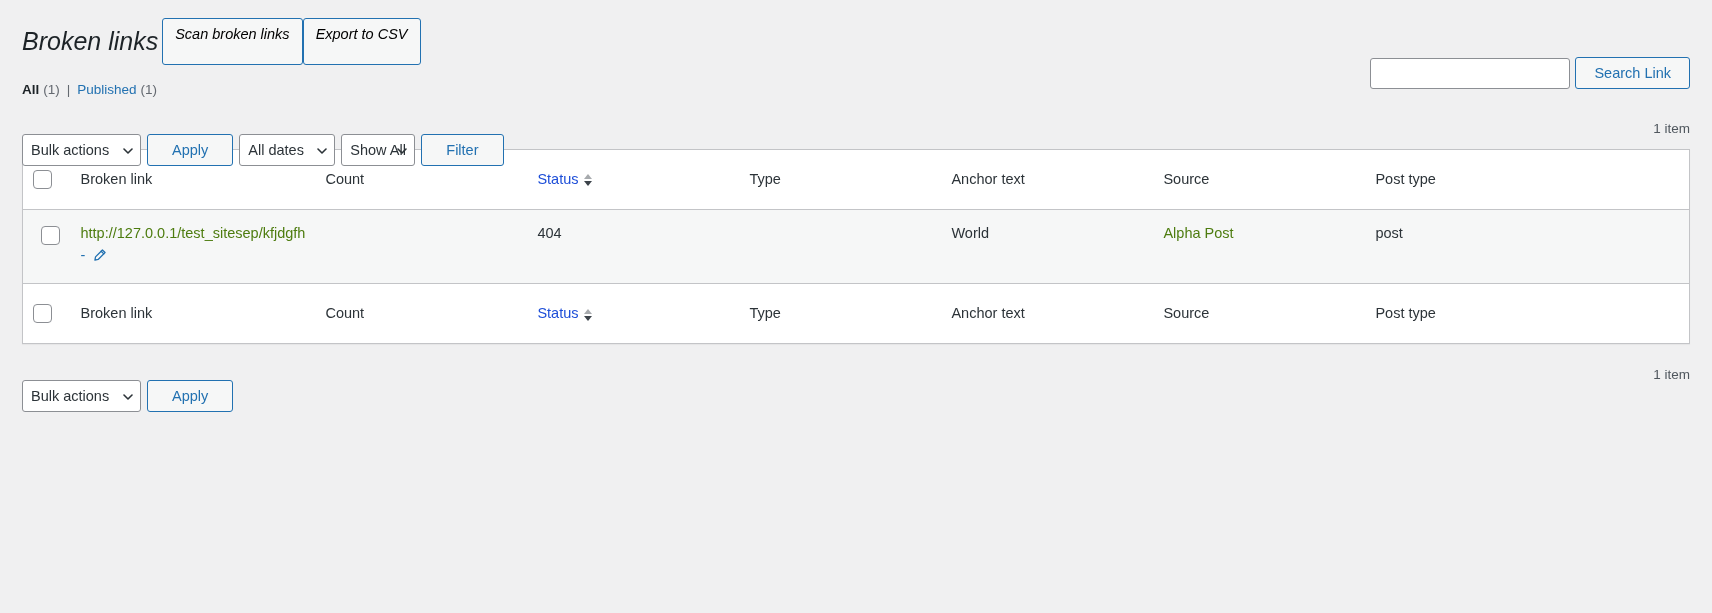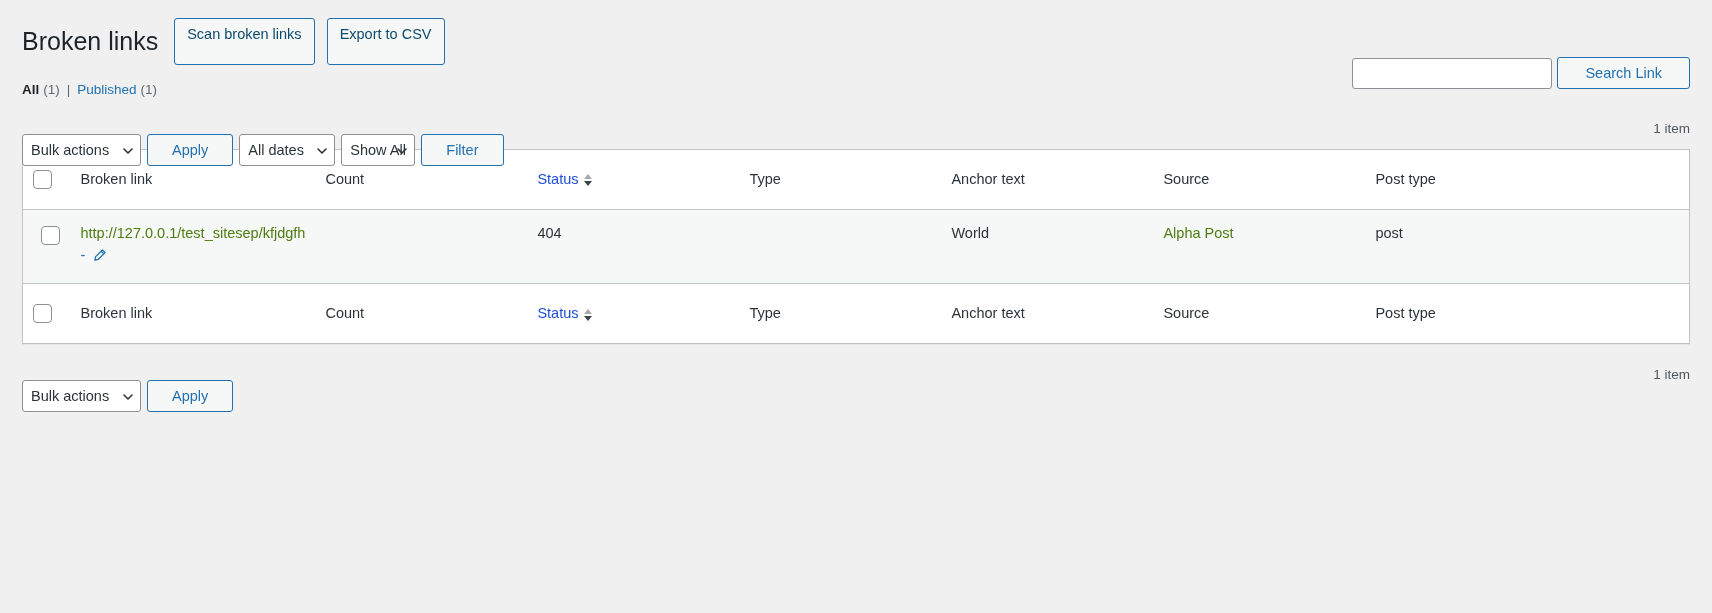--- a/index.html
+++ b/index.html
@@ -7,38 +7,39 @@
     margin: 0; padding: 0;
     width: 1712px; height: 613px;
     background: #f0f0f1;
     font-family: "Liberation Sans", sans-serif;
     -webkit-font-smoothing: antialiased;
   }
   .wrap { padding: 10px 22px 0 22px; position: relative; }
 
   
   .page-header {
-    display: flex; align-items: center; gap: 12px;
+    display: flex; align-items: center; 
     padding-top: 8px;
+    font-style: italic;
   }
   .page-title {
     font-size: 25px;
     font-weight: 400;
     color: #1d2327;
     line-height: 1.3;
     margin: 0;
     padding: 0 4px 0 0;
     white-space: nowrap;
   }
   .page-title-action {
     display: inline-block;
     background: #f6f7f7;
     border: 1px solid #2271b1;
     border-radius: 3px;
-    color: #0c4a6e;
+    color: #000000;
     font-size: 14.5px;
     line-height: 1;
     padding: 8px 12px 22px 12px;
     text-decoration: none;
     white-space: nowrap;
     cursor: pointer;
   }
 
   
   .subsubsub {
@@ -77,21 +78,21 @@
     font-family: "Liberation Sans", sans-serif;
     outline: none;
   }
   .search-submit {
     background: #f6f7f7;
     border: 1px solid #2271b1;
     border-radius: 3px;
     color: #2271b1;
     font-size: 14.5px;
     height: 32px;
-    padding: 0 27px;
+    padding: 0 18px;
     cursor: pointer;
     font-family: "Liberation Sans", sans-serif;
     white-space: nowrap;
   }
 
   
   .tablenav {
     position: relative;
     height: 42px;
     margin: 10px 0 0 0;

